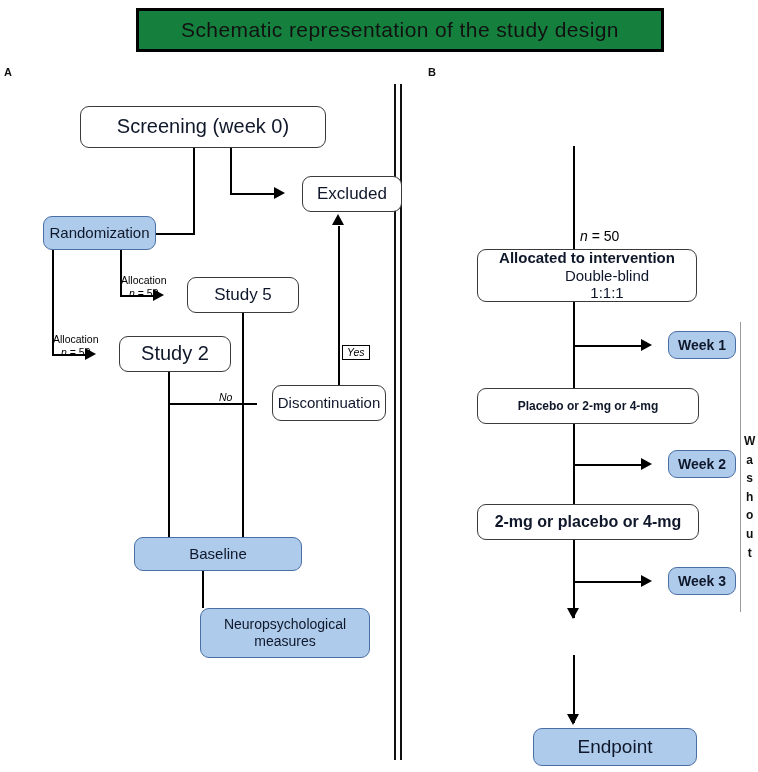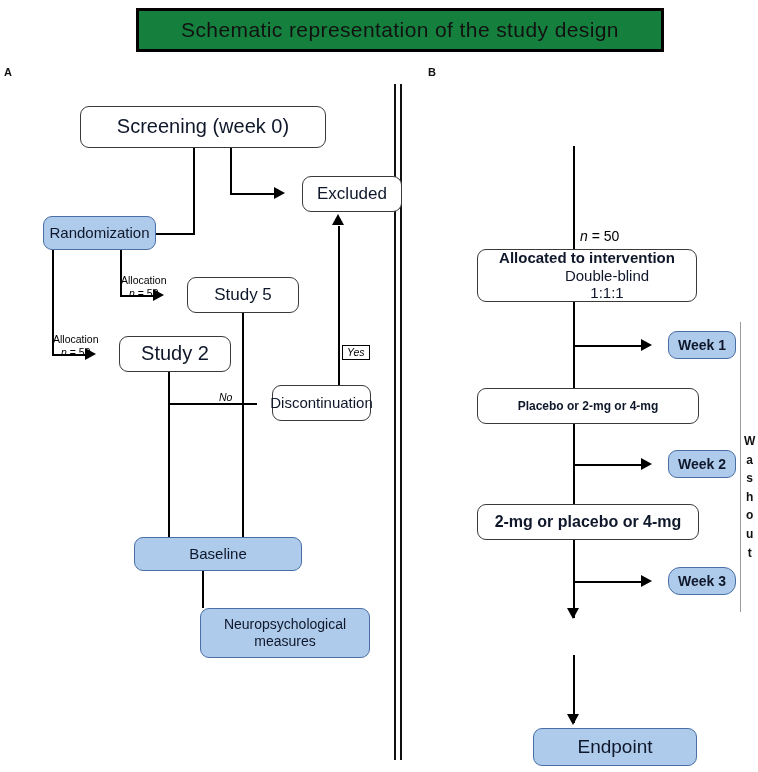--- a/index.html
+++ b/index.html
@@ -230,21 +230,21 @@
   </div>
 
   <div class="node" style="left:103px; top:336px; width:112px; height:36px; font-size:20px;">
     <span>Study 2</span>
   </div>
 
   <div class="v" style="left:242px; top:313px; height:233px;"></div>
 
   <div class="v" style="left:168px; top:372px; height:174px;"></div>
 
-  <div class="node" style="left:256px; top:385px; width:99px; height:36px; font-size:15px;">
+  <div class="node" style="left:256px; top:385px; width:114px; height:36px; font-size:15px;">
     <span>Discontinuation</span>
   </div>
 
   <div class="h" style="left:168px; top:403px; width:89px;"></div>
   <div class="edge-label ital" style="left:219px; top:391px; font-style:italic;">No</div>
 
   <div class="v" style="left:338px; top:226px; height:159px;"></div>
   <div class="arrow-u" style="left:332px; top:214px;"></div>
   <div class="edge-label boxed" style="left:342px; top:345px;">Yes</div>
 
@@ -295,21 +295,21 @@
 
   <div class="node" style="left:461px; top:504px; width:222px; height:36px; font-size:16px; font-weight:bold;">
     <span>2-mg or placebo or 4-mg</span>
   </div>
 
   <div class="v" style="left:573px; top:540px; height:78px;"></div>
   <div class="arrow-d" style="left:567px; top:608px;"></div>
 
   <div class="h" style="left:573px; top:581px; width:72px;"></div>
   <div class="arrow-r" style="left:641px; top:575px;"></div>
-  <div class="node blue" style="left:652px; top:567px; width:68px; height:28px; font-size:14px; font-weight:bold;border-radius:12px;">
+  <div class="node blue" style="left:652px; top:567px; width:68px; height:28px; font-size:14px; font-weight:bold;">
     <span>Week 3</span>
   </div>
 
 
   <div class="v" style="left:573px; top:655px; height:68px;"></div>
   <div class="arrow-d" style="left:567px; top:714px;"></div>
 
   <div class="node blue" style="left:517px; top:728px; width:164px; height:38px; font-size:19px;">
     <span>Endpoint</span>
   </div>

